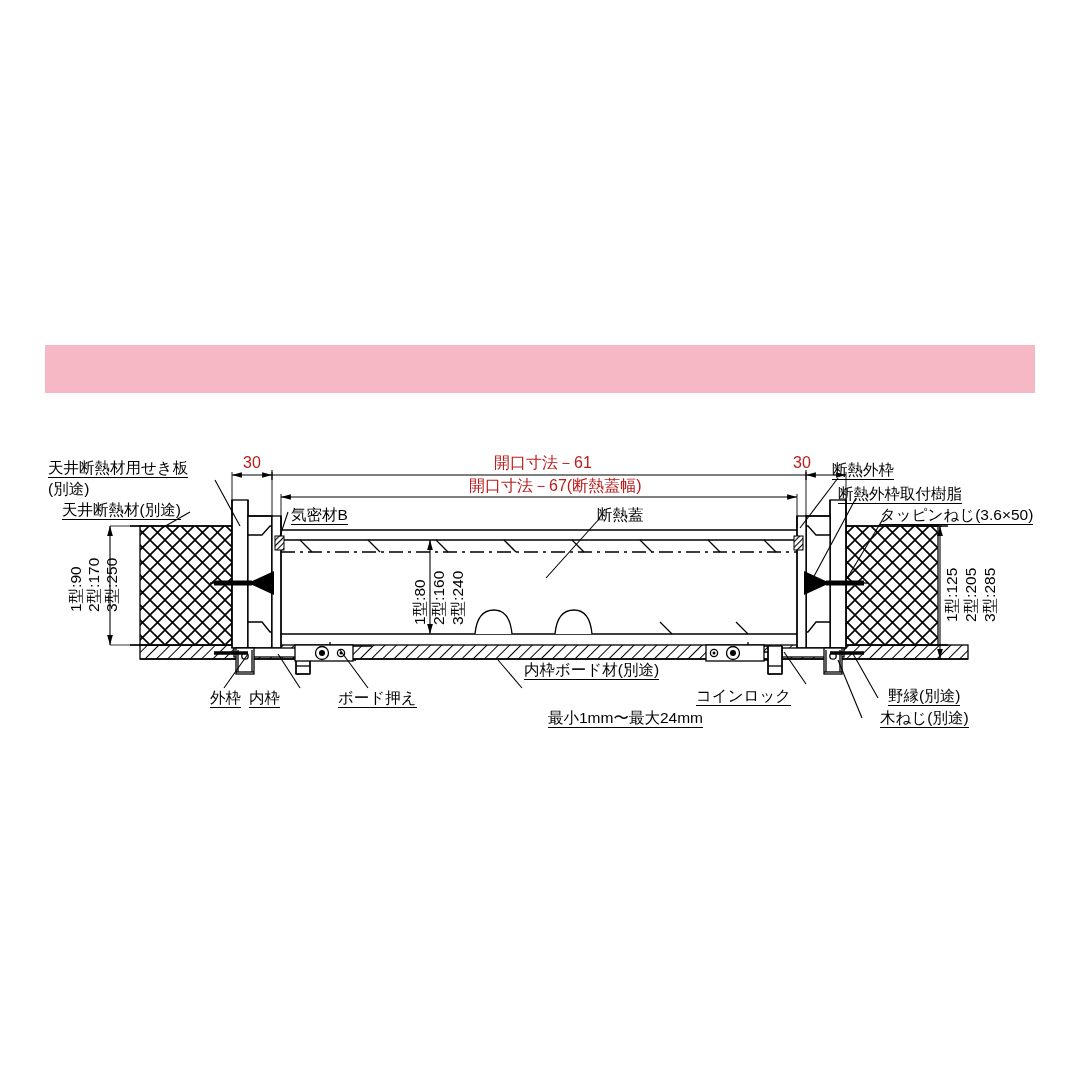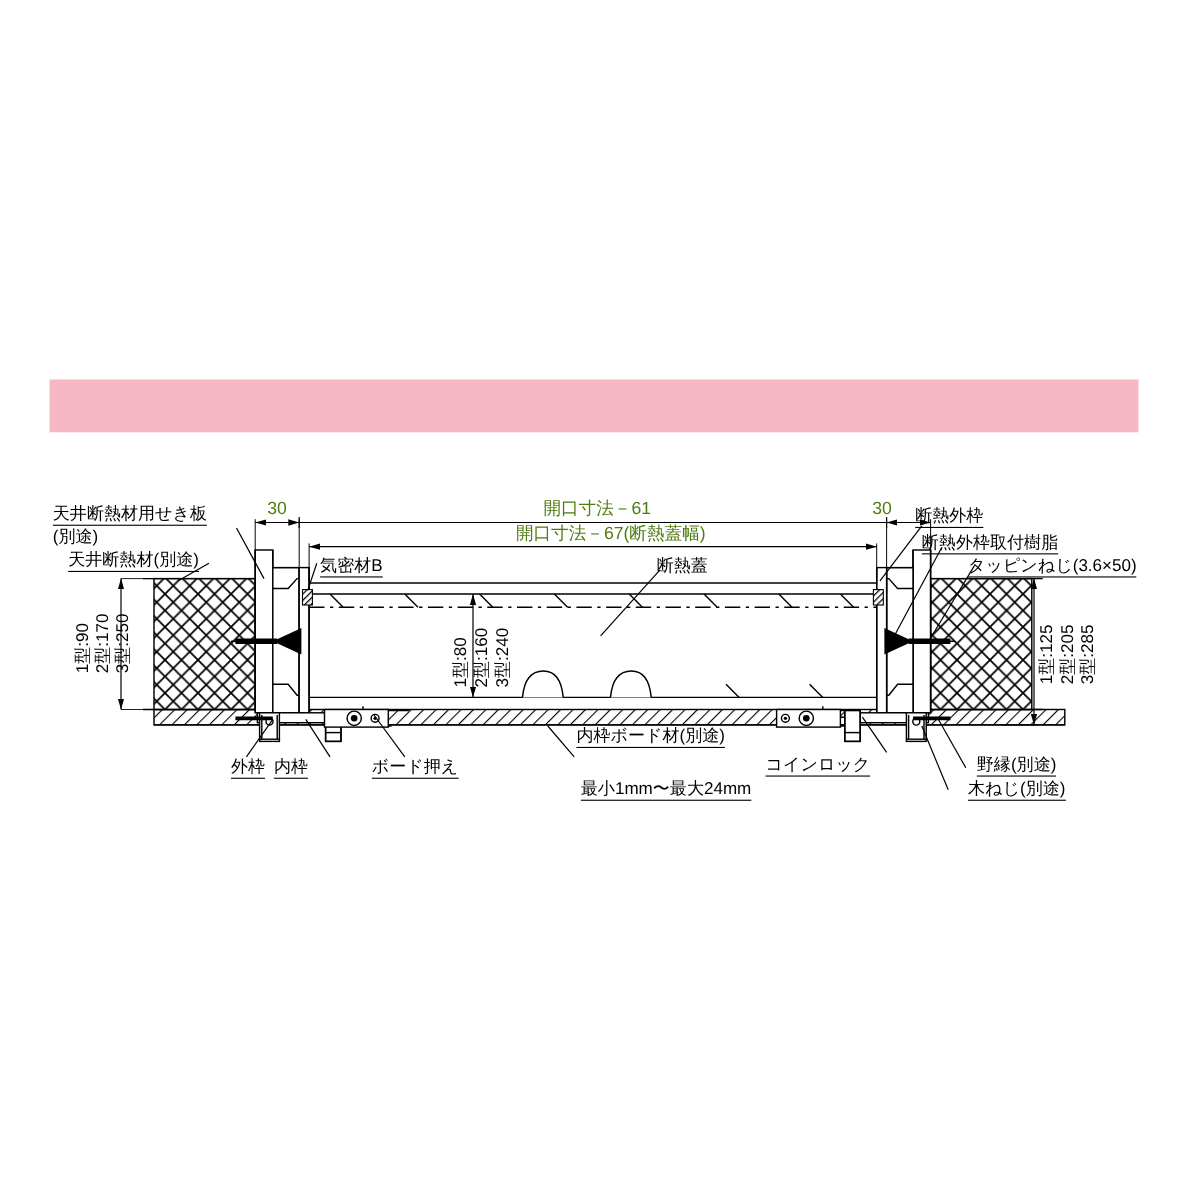--- a/index.html
+++ b/index.html
@@ -34,21 +34,21 @@
     font-size:15.5px;
     line-height:19px;
     white-space:nowrap;
     color:#000;
   }
   .lab.u{border-bottom:1.4px solid #000;}
   .dim{
     position:absolute;
     font-size:16px;
     white-space:nowrap;
-    color:#4d7c0f;
+    color:#b91c1c;
     line-height:1;
   }
   .vdim{
     position:absolute;
     font-size:15.5px;
     white-space:nowrap;
     color:#000;
     transform-origin:0 0;
     transform:rotate(-90deg);
     line-height:1;
@@ -300,19 +300,19 @@
     <div class="vdim" style="left:450px;top:625px;">3型:240</div>
 
     <div class="vdim" style="left:944px;top:622px;">1型:125</div>
     <div class="vdim" style="left:963px;top:622px;">2型:205</div>
     <div class="vdim" style="left:982px;top:622px;">3型:285</div>
 
     <div class="lab u" style="left:186px;top:688px;margin-left:24px;">外枠</div>
     <div class="lab u" style="left:249px;top:688px;">内枠</div>
     <div class="lab u" style="left:338px;top:688px;">ボード押え</div>
     <div class="lab u" style="left:524px;top:660px;">内枠ボード材(別途)</div>
-    <div class="lab u" style="left:528px;top:708px;">最小1mm〜最大24mm</div>
+    <div class="lab u" style="left:548px;top:708px;">最小1mm〜最大24mm</div>
     <div class="lab u" style="left:696px;top:686px;">コインロック</div>
     <div class="lab u" style="left:888px;top:686px;">野縁(別途)</div>
     <div class="lab u" style="left:880px;top:708px;">木ねじ(別途)</div>
 
   </div>
 </div>
 
 </body></html>

